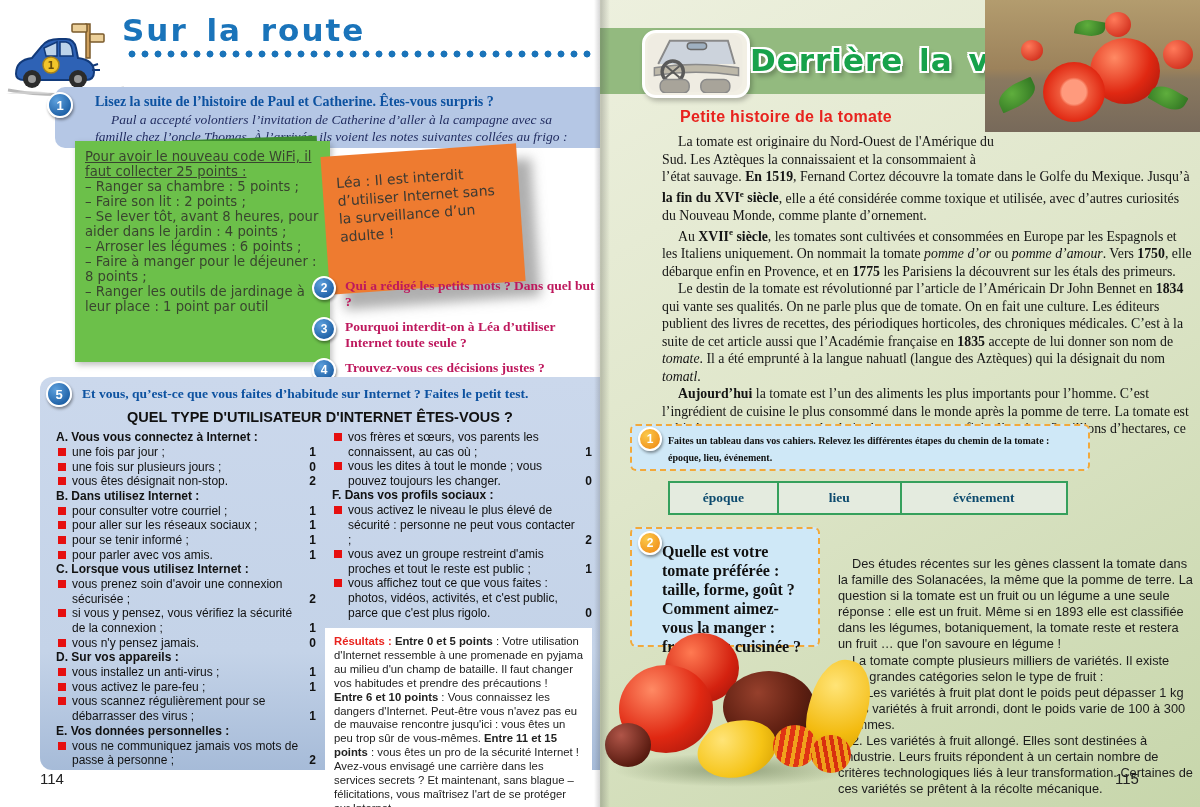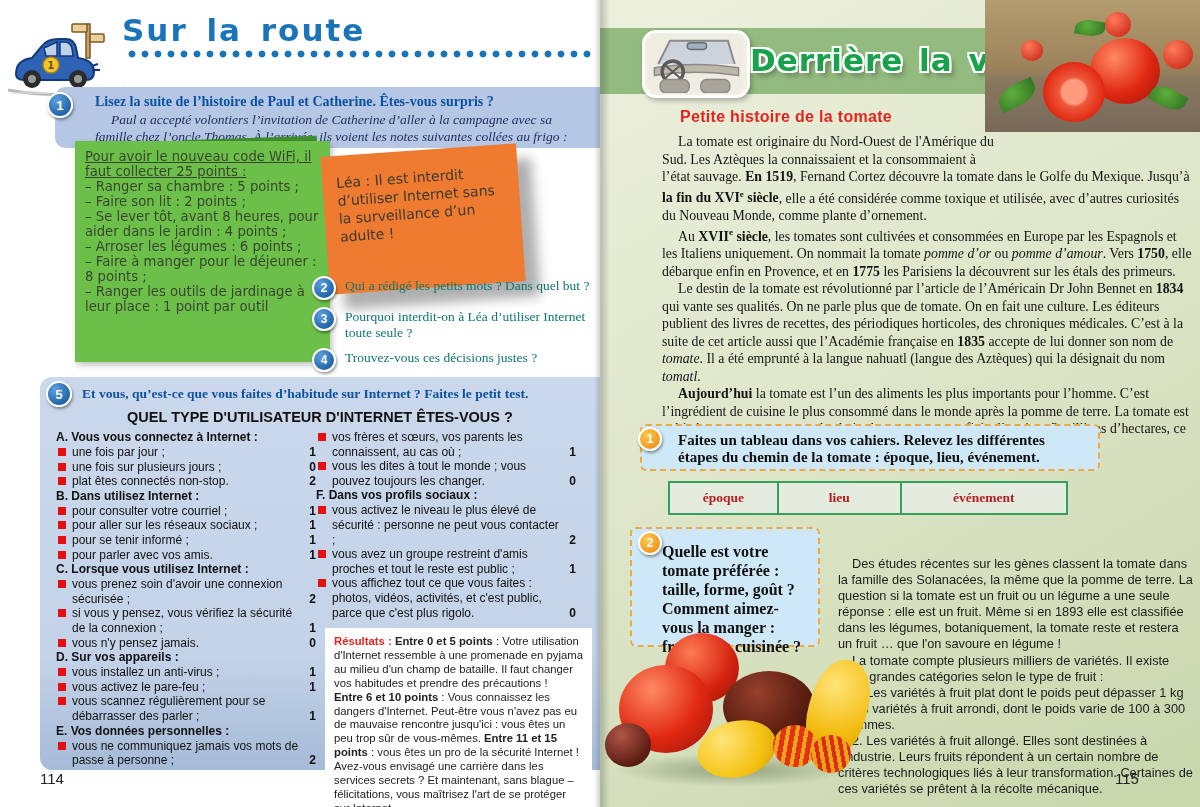--- a/index.html
+++ b/index.html
@@ -36,31 +36,31 @@
   .g-item{margin:0;}
 
   #orange-note{left:325px;top:150px;width:196px;height:138px;background:#ee7b30;
       transform:rotate(-4deg);box-shadow:14px 16px 12px rgba(110,110,110,.55);
       box-sizing:border-box;padding:18px 14px;font-family:"DejaVu Sans",sans-serif;
       color:#3d3a33;font-size:14px;line-height:18px;}
 
   #questions{left:312px;top:276px;width:285px;}
   .q-row{display:flex;align-items:flex-start;margin-bottom:7px;}
   .q-row .num-circle{width:20px;height:20px;font-size:12px;margin-right:9px;}
-  .q-text{font-family:"Liberation Serif",serif;font-weight:normal;color:#0f766e;
+  .q-text{font-family:"Liberation Serif",serif;font-weight:bold;color:#be185d;
           font-size:13.5px;line-height:16px;padding-top:2px;}
 
   #ex5-panel{left:40px;top:377px;width:560px;height:393px;border-radius:12px 0 0 12px;
       background:linear-gradient(180deg,#cbd8ec 0%,#c4d3e8 70%,#a6bbd8 100%);}
   #ex5-circle{left:46px;top:381px;}
   #ex5-prompt{left:82px;top:386px;width:505px;font-family:"Liberation Serif",serif;
       font-weight:bold;color:#0d52a0;font-size:13.5px;}
   #quiz-title{left:55px;top:409px;width:530px;text-align:center;font-weight:bold;
       font-size:14.5px;color:#111;}
-  #quiz-cols{left:56px;top:430px;width:536px;display:flex;}
+  #quiz-cols{left:56px;top:430px;width:536px;display:flex;gap:16px;}
   .quiz-col{width:260px;}
   .quiz-heading{font-weight:bold;font-size:12px;color:#111;line-height:15px;}
   .quiz-opt{display:flex;align-items:flex-start;font-size:12px;line-height:14.6px;color:#111;}
   .bullet{width:8px;height:8px;background:#e60f0f;margin:3px 6px 0 2px;flex:0 0 auto;}
   .opt-text{flex:1;}
   .opt-score{font-weight:bold;width:14px;text-align:right;align-self:flex-end;}
 
   #results-box{left:325px;top:628px;width:267px;height:167px;background:#fff;
       box-sizing:border-box;padding:7px 9px;font-size:11.3px;line-height:13.9px;color:#222;}
   .b{font-weight:bold;margin-top:16px;}
@@ -106,30 +106,30 @@
   #photo-top .l3{width:30px;height:16px;left:90px;top:20px;transform:rotate(10deg);}
 
   #hist-heading{left:80px;top:108px;font-size:16px;font-weight:bold;color:#e8231e;letter-spacing:.3px;}
   #history-text{left:62px;top:133px;width:532px;font-family:"Liberation Serif",serif;
      font-size:13.8px;line-height:17.5px;color:#141414;}
   #history-text p{margin:0;text-indent:16px;}
   .photo-float{float:right;width:200px;height:32px;}
 
   .dash-box{background:#cfe8f7;border:2px dashed #f2a93b;border-radius:6px;box-sizing:border-box;
      font-family:"Liberation Serif",serif;font-weight:bold;color:#101010;}
-  #rx1-box{left:40px;top:424px;width:460px;height:47px;padding:6px 10px 6px 36px;
-     font-size:15px;line-height:17px;}
+  #rx1-box{left:30px;top:424px;width:460px;height:47px;padding:6px 10px 6px 36px;
+     font-size:10px;line-height:17px;}
   #rx1-circle{left:38px;top:427px;width:20px;height:20px;font-size:12px;}
   #rx2-box{left:30px;top:527px;width:190px;height:120px;padding:13px 10px 8px 30px;
      font-size:16px;line-height:19px;}
   #rx2-circle{left:38px;top:531px;width:20px;height:20px;font-size:12px;}
 
   #t-table{left:68px;top:481px;width:396px;height:30px;border:2px solid #35a05c;
      display:flex;background:#e4ebdf;}
-  .tcell{font-family:"Liberation Serif",serif;font-weight:bold;font-size:13.5px;color:#b91c1c;
+  .tcell{font-family:"Liberation Serif",serif;font-weight:bold;font-size:13.5px;color:#0c4a6e;
      display:flex;align-items:center;justify-content:center;box-sizing:border-box;}
   .tcell-b{border-left:2px solid #35a05c;}
 
   #genetics-text{left:238px;top:528px;width:356px;font-size:12.8px;line-height:16.1px;color:#1c1c1c;margin-top:28px;}
   #genetics-text p{margin:0;text-indent:14px;}
 
   
   #photo-bottom{left:5px;top:633px;width:258px;height:165px;}
   #photo-bottom .shadow{position:absolute;left:8px;top:120px;width:240px;height:34px;border-radius:50%;
      background:radial-gradient(ellipse,rgba(70,90,50,.45),rgba(70,90,50,0) 70%);}
@@ -227,21 +227,21 @@
           <span class="opt-text">une fois par jour ;</span>
           <span class="opt-score">1</span>
         </div>
         <div class="quiz-opt">
           <span class="bullet"></span>
           <span class="opt-text">une fois sur plusieurs jours ;</span>
           <span class="opt-score">0</span>
         </div>
         <div class="quiz-opt">
           <span class="bullet"></span>
-          <span class="opt-text">plat êtes connectés non-stop.</span>
+          <span class="opt-text">vous êtes désignait non-stop.</span>
           <span class="opt-score">2</span>
         </div>
         <div class="quiz-heading">B. Dans utilisez Internet :</div>
         <div class="quiz-opt">
           <span class="bullet"></span>
           <span class="opt-text">pour consulter votre courriel ;</span>
           <span class="opt-score">1</span>
         </div>
         <div class="quiz-opt">
           <span class="bullet"></span>
@@ -280,21 +280,21 @@
           <span class="opt-text">vous installez un anti-virus ;</span>
           <span class="opt-score">1</span>
         </div>
         <div class="quiz-opt">
           <span class="bullet"></span>
           <span class="opt-text">vous activez le pare-feu ;</span>
           <span class="opt-score">1</span>
         </div>
         <div class="quiz-opt">
           <span class="bullet"></span>
-          <span class="opt-text">vous scannez régulièrement pour se débarrasser des parler ;</span>
+          <span class="opt-text">vous scannez régulièrement pour se débarrasser des virus ;</span>
           <span class="opt-score">1</span>
         </div>
         <div class="quiz-heading">E. Vos données personnelles :</div>
         <div class="quiz-opt">
           <span class="bullet"></span>
           <span class="opt-text">vous ne communiquez jamais vos mots de passe à personne ;</span>
           <span class="opt-score">2</span>
         </div>
       </div>
     <div class="quiz-col" id="quiz-col-right">

